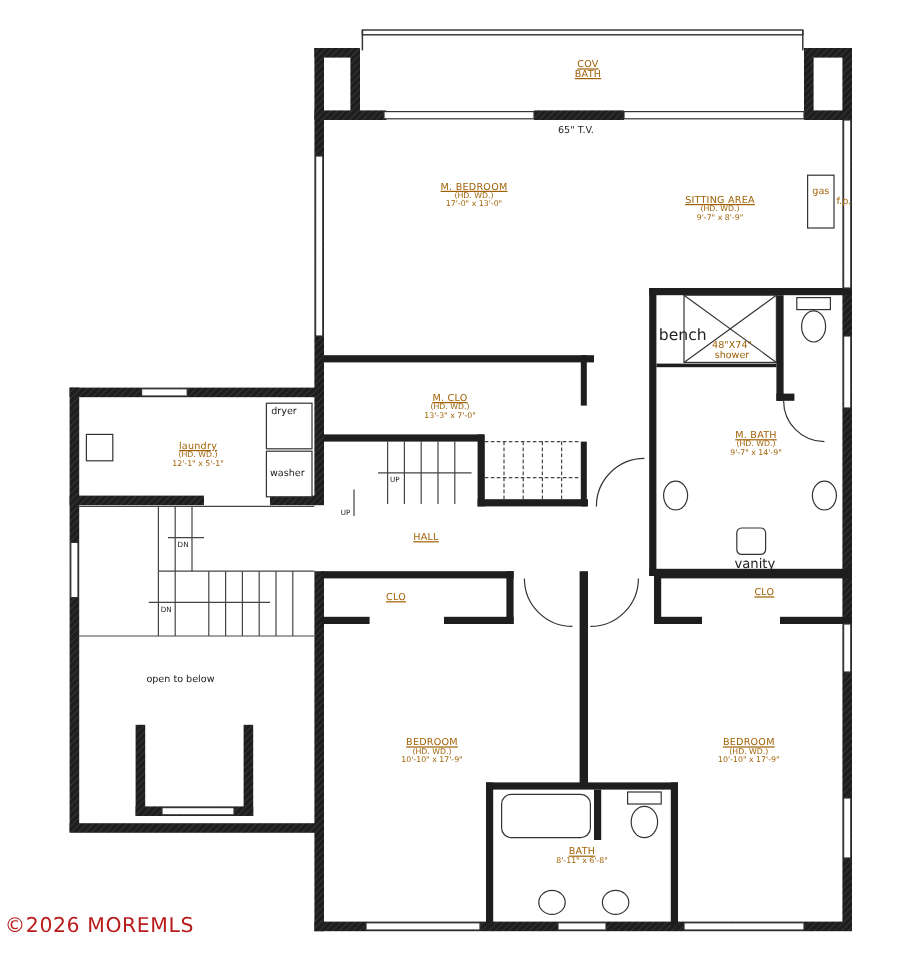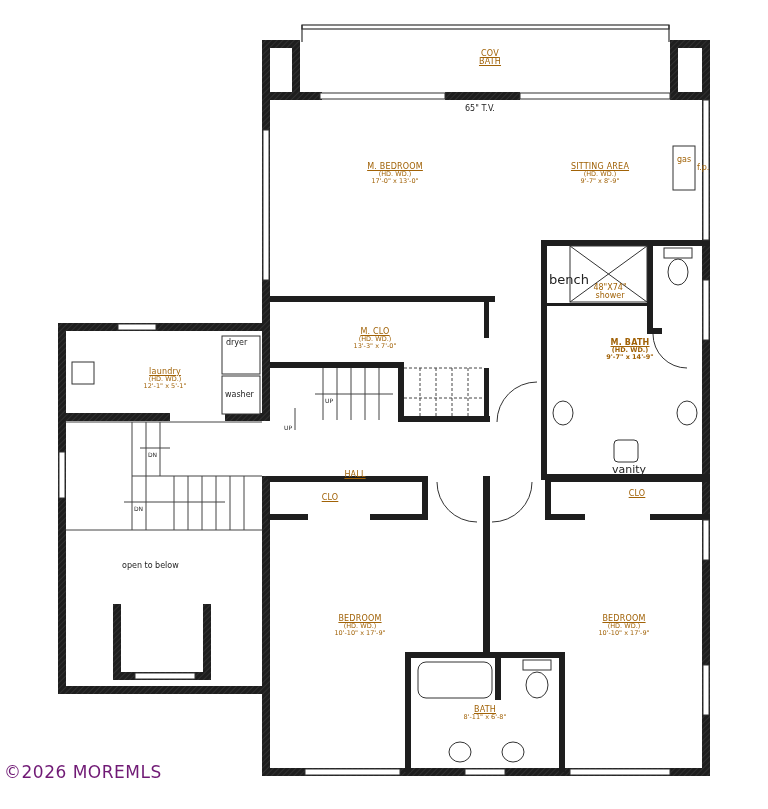--- a/index.html
+++ b/index.html
@@ -2,21 +2,21 @@
 <html><head>
 <meta charset="utf-8">
 <style>
   html,body{margin:0;padding:0;background:#ffffff;}
   body{width:768px;height:809px;position:relative;overflow:hidden;font-family:"DejaVu Sans",sans-serif;}
   #plan{position:absolute;left:0;top:0;}
   .lbl{position:absolute;text-align:center;color:#a16207;font-family:"DejaVu Sans",sans-serif;line-height:1.05;white-space:nowrap;}
   .lbl .t{font-size:8px;text-decoration:underline;letter-spacing:0.2px;display:block;}
   .lbl .s{font-size:6.5px;display:block;}
   .note{position:absolute;font-size:13px;color:#222;white-space:nowrap;}
-  .copy{position:absolute;left:4px;top:762px;font-size:17px;color:#701a75;letter-spacing:0.5px;font-family:"DejaVu Sans",sans-serif;}
+  .copy{position:absolute;left:4px;top:762px;font-size:17px;color:#b91c1c;letter-spacing:0.5px;font-family:"DejaVu Sans",sans-serif;}
 </style>
 </head>
 <body>
 
 <svg id="plan" width="768" height="809" viewBox="0 0 768 809" xmlns="http://www.w3.org/2000/svg">
   <defs>
     <pattern id="hatch" width="4" height="4" patternUnits="userSpaceOnUse" patternTransform="rotate(45)">
       <rect width="4" height="4" fill="#1e1e1e"></rect>
       <line x1="0" y1="0" x2="0" y2="4" stroke="#444" stroke-width="1"></line>
     </pattern>
@@ -163,41 +163,41 @@
     <ellipse cx="513" cy="752" rx="11" ry="10"></ellipse>
   </g>
 </svg>
 
 <div class="lbl" style="left:468px;top:50px;width:44px;">
   <span class="t">COV</span>
   <span class="t">BATH</span>
 </div>
 <div class="note" style="left:465px;top:104px;font-size:8px;">65" T.V.</div>
 
-<div class="lbl" style="left:345px;top:163px;width:100px;">
+<div class="lbl" style="left:345px;top:152px;width:100px;">
   <span class="t">M. BEDROOM</span>
   <span class="s">(HD. WD.)</span>
   <span class="s">17'-0" x 13'-0"</span>
 </div>
 <div class="lbl" style="left:550px;top:163px;width:100px;">
   <span class="t">SITTING AREA</span>
   <span class="s">(HD. WD.)</span>
   <span class="s">9'-7" x 8'-9"</span>
 </div>
 <div class="lbl" style="left:674px;top:156px;width:20px;">
   <span class="s" style="font-size:8px;">gas</span>
   <span class="s" style="font-size:8px;margin-left:23px;">f.p.</span>
 </div>
 
 <div class="note" style="left:549px;top:272px;">bench</div>
 <div class="lbl" style="left:580px;top:284px;width:60px;">
   <span class="s" style="font-size:8px;">48"X74"</span>
   <span class="s" style="font-size:8px;">shower</span>
 </div>
-<div class="lbl" style="left:595px;top:339px;width:70px;font-weight:bold;">
+<div class="lbl" style="left:595px;top:359px;width:70px;">
   <span class="t">M. BATH</span>
   <span class="s">(HD. WD.)</span>
   <span class="s">9'-7" x 14'-9"</span>
 </div>
 <div class="note" style="left:612px;top:463px;font-size:11px;">vanity</div>
 
 <div class="lbl" style="left:335px;top:328px;width:80px;">
   <span class="t">M. CLO</span>
   <span class="s">(HD. WD.)</span>
   <span class="s">13'-3" x 7'-0"</span>
@@ -206,21 +206,21 @@
 <div class="lbl" style="left:130px;top:368px;width:70px;">
   <span class="t">laundry</span>
   <span class="s">(HD. WD.)</span>
   <span class="s">12'-1" x 5'-1"</span>
 </div>
 <div class="note" style="left:226px;top:338px;font-size:8px;">dryer</div>
 <div class="note" style="left:225px;top:378px;font-size:8px;margin-top:12px;">washer</div>
 
 <div class="note" style="left:325px;top:397px;font-size:6px;">UP</div>
 <div class="note" style="left:284px;top:424px;font-size:6px;">UP</div>
-<div class="lbl" style="left:335px;top:444px;width:40px;margin-top:27px;">
+<div class="lbl" style="left:335px;top:444px;width:40px;">
   <span class="t">HALL</span>
 </div>
 <div class="note" style="left:148px;top:451px;font-size:6px;">DN</div>
 <div class="note" style="left:134px;top:505px;font-size:6px;">DN</div>
 
 <div class="lbl" style="left:315px;top:494px;width:30px;">
   <span class="t">CLO</span>
 </div>
 <div class="lbl" style="left:622px;top:490px;width:30px;">
   <span class="t">CLO</span>

